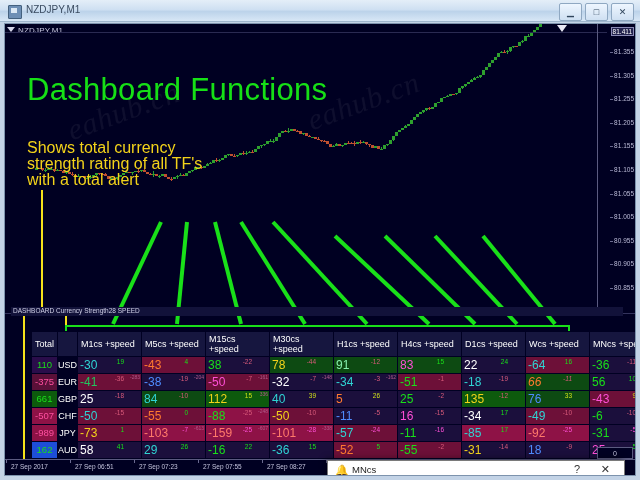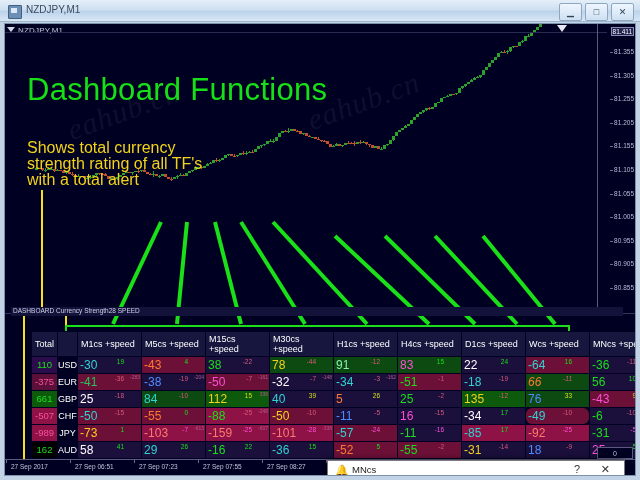--- a/index.html
+++ b/index.html
@@ -783,21 +783,21 @@
                   <div class="cs" style="color: rgb(216, 90, 122);">-15</div>
                 </div>
               </td>
               <td>
                 <div class="cell" style="background: rgb(27, 15, 60);">
                   <div class="cv" style="color: rgb(255, 255, 255);">-34</div>
                   <div class="cs" style="color: rgb(25, 224, 25);">17</div>
                 </div>
               </td>
               <td>
-                <div class="cell" style="background: rgb(109, 16, 56); border-radius: 6px;">
+                <div class="cell" style="background: rgb(109, 16, 56);">
                   <div class="cv" style="color: rgb(47, 212, 212);">-49</div>
                   <div class="cs" style="color: rgb(216, 90, 122);">-10</div>
                 </div>
               </td>
               <td>
                 <div class="cell" style="background: rgb(27, 15, 60);">
                   <div class="cv" style="color: rgb(25, 224, 25);">-6</div>
                   <div class="cs" style="color: rgb(216, 90, 122);">-10</div>
                 </div>
               </td>
@@ -861,21 +861,21 @@
                 </div>
               </td>
               <td>
                 <div class="cell" style="background: rgb(27, 15, 60);">
                   <div class="cv" style="color: rgb(25, 224, 25);">-31</div>
                   <div class="cs" style="color: rgb(255, 79, 216);">-5</div>
                 </div>
               </td>
             </tr>
             <tr>
-              <td class="totc" style="background: #000000;">
+              <td class="totc" style="background: #1d4ed8;">
                 <span class="totv" style="color: rgb(25, 224, 25);">162</span>
               </td>
               <td class="pairc">
                 <span class="pairv">AUD</span>
               </td>
               <td>
                 <div class="cell" style="background: rgb(27, 15, 60);">
                   <div class="cv" style="color: rgb(255, 255, 255);">58</div>
                   <div class="cs" style="color: rgb(25, 224, 25);">41</div>
                 </div>

